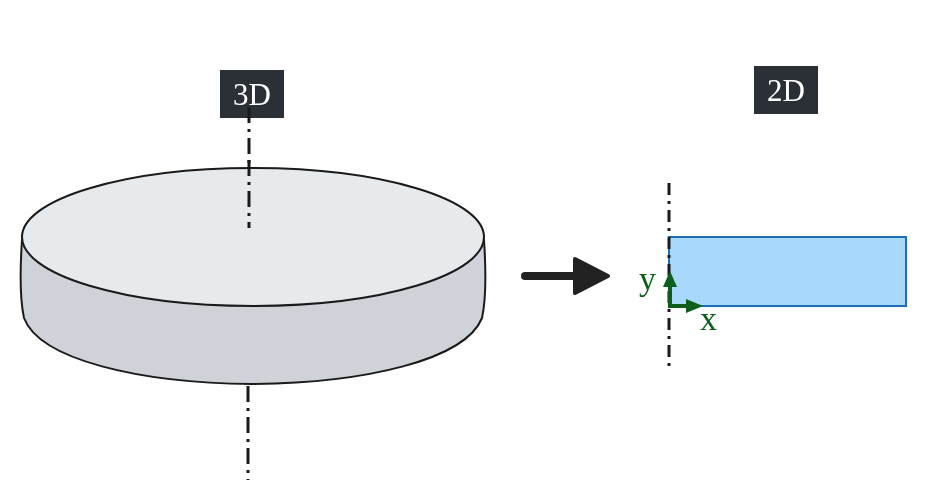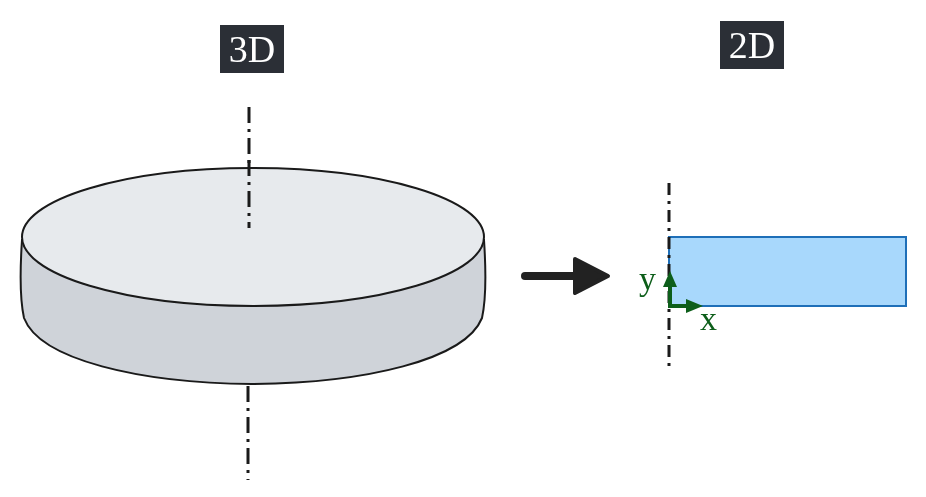--- a/index.html
+++ b/index.html
@@ -1,23 +1,23 @@
 <!DOCTYPE html>
 <html><head>
   <meta charset="utf-8">
   <style>
     html, body { margin: 0; padding: 0; background: #ffffff; }
     body { width: 926px; height: 497px; position: relative; overflow: hidden; font-family: "Liberation Serif", serif; }
     .label-box {
       position: absolute; background: #2b2f36; color: #ffffff;
       font-family: "Liberation Serif", "DejaVu Serif", serif;
-      font-size: 38px; line-height: 1; display: flex; align-items: center; justify-content: center;
+      font-size: 31px; line-height: 1; display: flex; align-items: center; justify-content: center; margin-top: 45px;
     }
     #label-3d { left: 220px; top: 25px; width: 64px; height: 48px; }
-    #label-2d { left: 720px; top: 21px; width: 64px; height: 48px; }
+    #label-2d { left: 754px; top: 21px; width: 64px; height: 48px; }
     svg.diagram { position: absolute; left: 0; top: 0; }
     .axis-label {
       position: absolute; color: #0d5e1a; font-family: "Liberation Serif", "DejaVu Serif", serif;
       font-size: 34px; line-height: 1;
     }
     #y-label { left: 639px; top: 262px; }
     #x-label { left: 700px; top: 302px; }
   </style>
 </head>
 <body>

